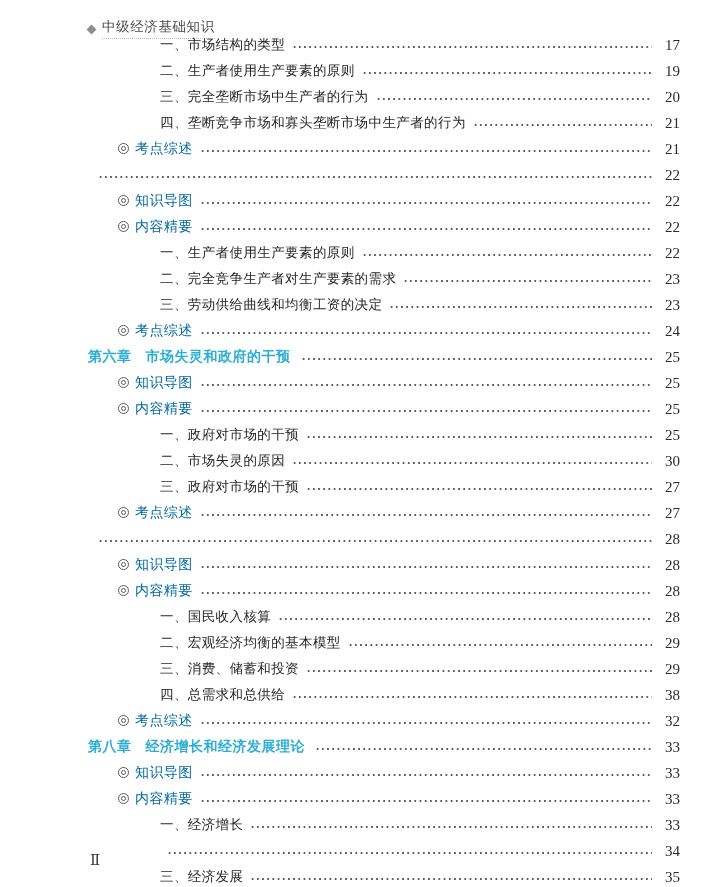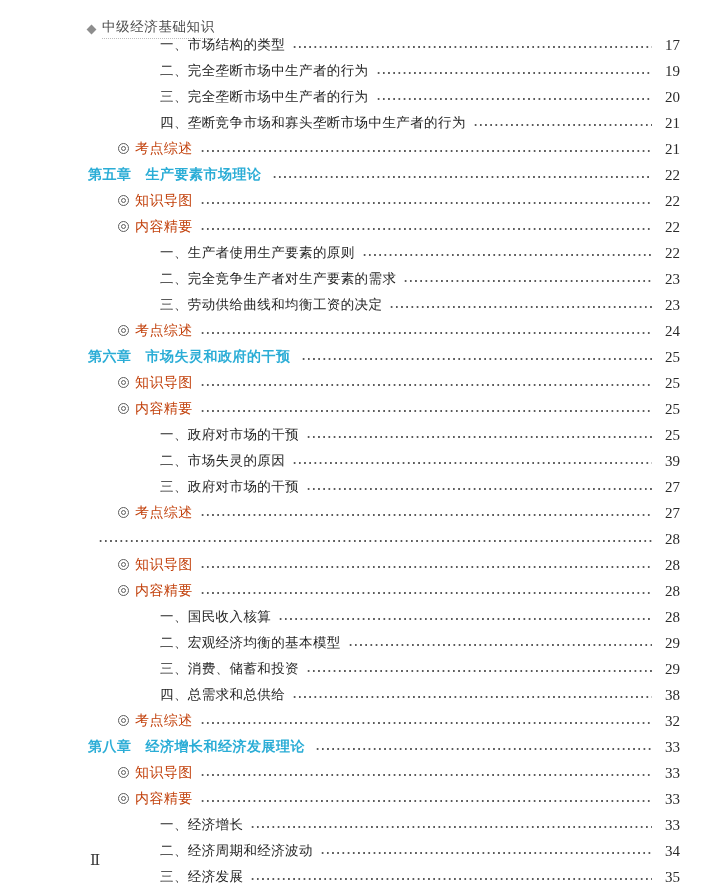--- a/index.html
+++ b/index.html
@@ -98,21 +98,21 @@
     letter-spacing: 0.5px;
   }
   .lvl-chapter .chapter-no { margin-right: 14px; }
   .lvl-chapter .leader { margin-left: 10px; }
 
   
   .lvl-section { padding-left: 118px; }
   .lvl-section .toc-label {
     font-size: 14px;
     font-weight: normal;
-    color: #c2410c;
+    color: #0369a1;
   }
   .ring-icon {
     display: inline-block;
     width: 9px;
     height: 9px;
     border: 1px solid #5d5d5d;
     border-radius: 50%;
     position: relative;
     margin-right: 6px;
     vertical-align: -1px;
@@ -153,41 +153,40 @@
   <span class="page-header-title">中级经济基础知识</span>
 </div>
 
 <div class="toc">
     <div class="toc-row lvl-item">
       <span class="toc-label"><span>一、市场结构的类型</span></span>
       <span class="leader"></span>
       <span class="toc-page">17</span>
     </div>
     <div class="toc-row lvl-item">
-      <span class="toc-label"><span>二、完全垄断市场中生产者的行为</span></span>
+      <span class="toc-label"><span>二、生产者使用生产要素的原则</span></span>
       <span class="leader"></span>
       <span class="toc-page">19</span>
     </div>
     <div class="toc-row lvl-item">
       <span class="toc-label"><span>三、完全垄断市场中生产者的行为</span></span>
       <span class="leader"></span>
       <span class="toc-page">20</span>
     </div>
     <div class="toc-row lvl-item">
       <span class="toc-label"><span>四、垄断竞争市场和寡头垄断市场中生产者的行为</span></span>
       <span class="leader"></span>
       <span class="toc-page">21</span>
     </div>
     <div class="toc-row lvl-section">
       <span class="toc-label"><span class="ring-icon"></span><span>考点综述</span></span>
       <span class="leader"></span>
       <span class="toc-page">21</span>
     </div>
     <div class="toc-row lvl-chapter">
-      <span class="toc-label"><span class="chapter-no">第五章</span><span>生产要素市场理论</span></span>
       <span class="leader"></span>
       <span class="toc-page">22</span>
     </div>
     <div class="toc-row lvl-section">
       <span class="toc-label"><span class="ring-icon"></span><span>知识导图</span></span>
       <span class="leader"></span>
       <span class="toc-page">22</span>
     </div>
     <div class="toc-row lvl-section">
       <span class="toc-label"><span class="ring-icon"></span><span>内容精要</span></span>
@@ -230,21 +229,21 @@
       <span class="toc-page">25</span>
     </div>
     <div class="toc-row lvl-item">
       <span class="toc-label"><span>一、政府对市场的干预</span></span>
       <span class="leader"></span>
       <span class="toc-page">25</span>
     </div>
     <div class="toc-row lvl-item">
       <span class="toc-label"><span>二、市场失灵的原因</span></span>
       <span class="leader"></span>
-      <span class="toc-page">39</span>
+      <span class="toc-page">30</span>
     </div>
     <div class="toc-row lvl-item">
       <span class="toc-label"><span>三、政府对市场的干预</span></span>
       <span class="leader"></span>
       <span class="toc-page">27</span>
     </div>
     <div class="toc-row lvl-section">
       <span class="toc-label"><span class="ring-icon"></span><span>考点综述</span></span>
       <span class="leader"></span>
       <span class="toc-page">27</span>
@@ -302,21 +301,20 @@
       <span class="toc-label"><span class="ring-icon"></span><span>内容精要</span></span>
       <span class="leader"></span>
       <span class="toc-page">33</span>
     </div>
     <div class="toc-row lvl-item">
       <span class="toc-label"><span>一、经济增长</span></span>
       <span class="leader"></span>
       <span class="toc-page">33</span>
     </div>
     <div class="toc-row lvl-item">
-      <span class="toc-label"><span>二、经济周期和经济波动</span></span>
       <span class="leader"></span>
       <span class="toc-page">34</span>
     </div>
     <div class="toc-row lvl-item">
       <span class="toc-label"><span>三、经济发展</span></span>
       <span class="leader"></span>
       <span class="toc-page">35</span>
     </div>
   </div>
 

